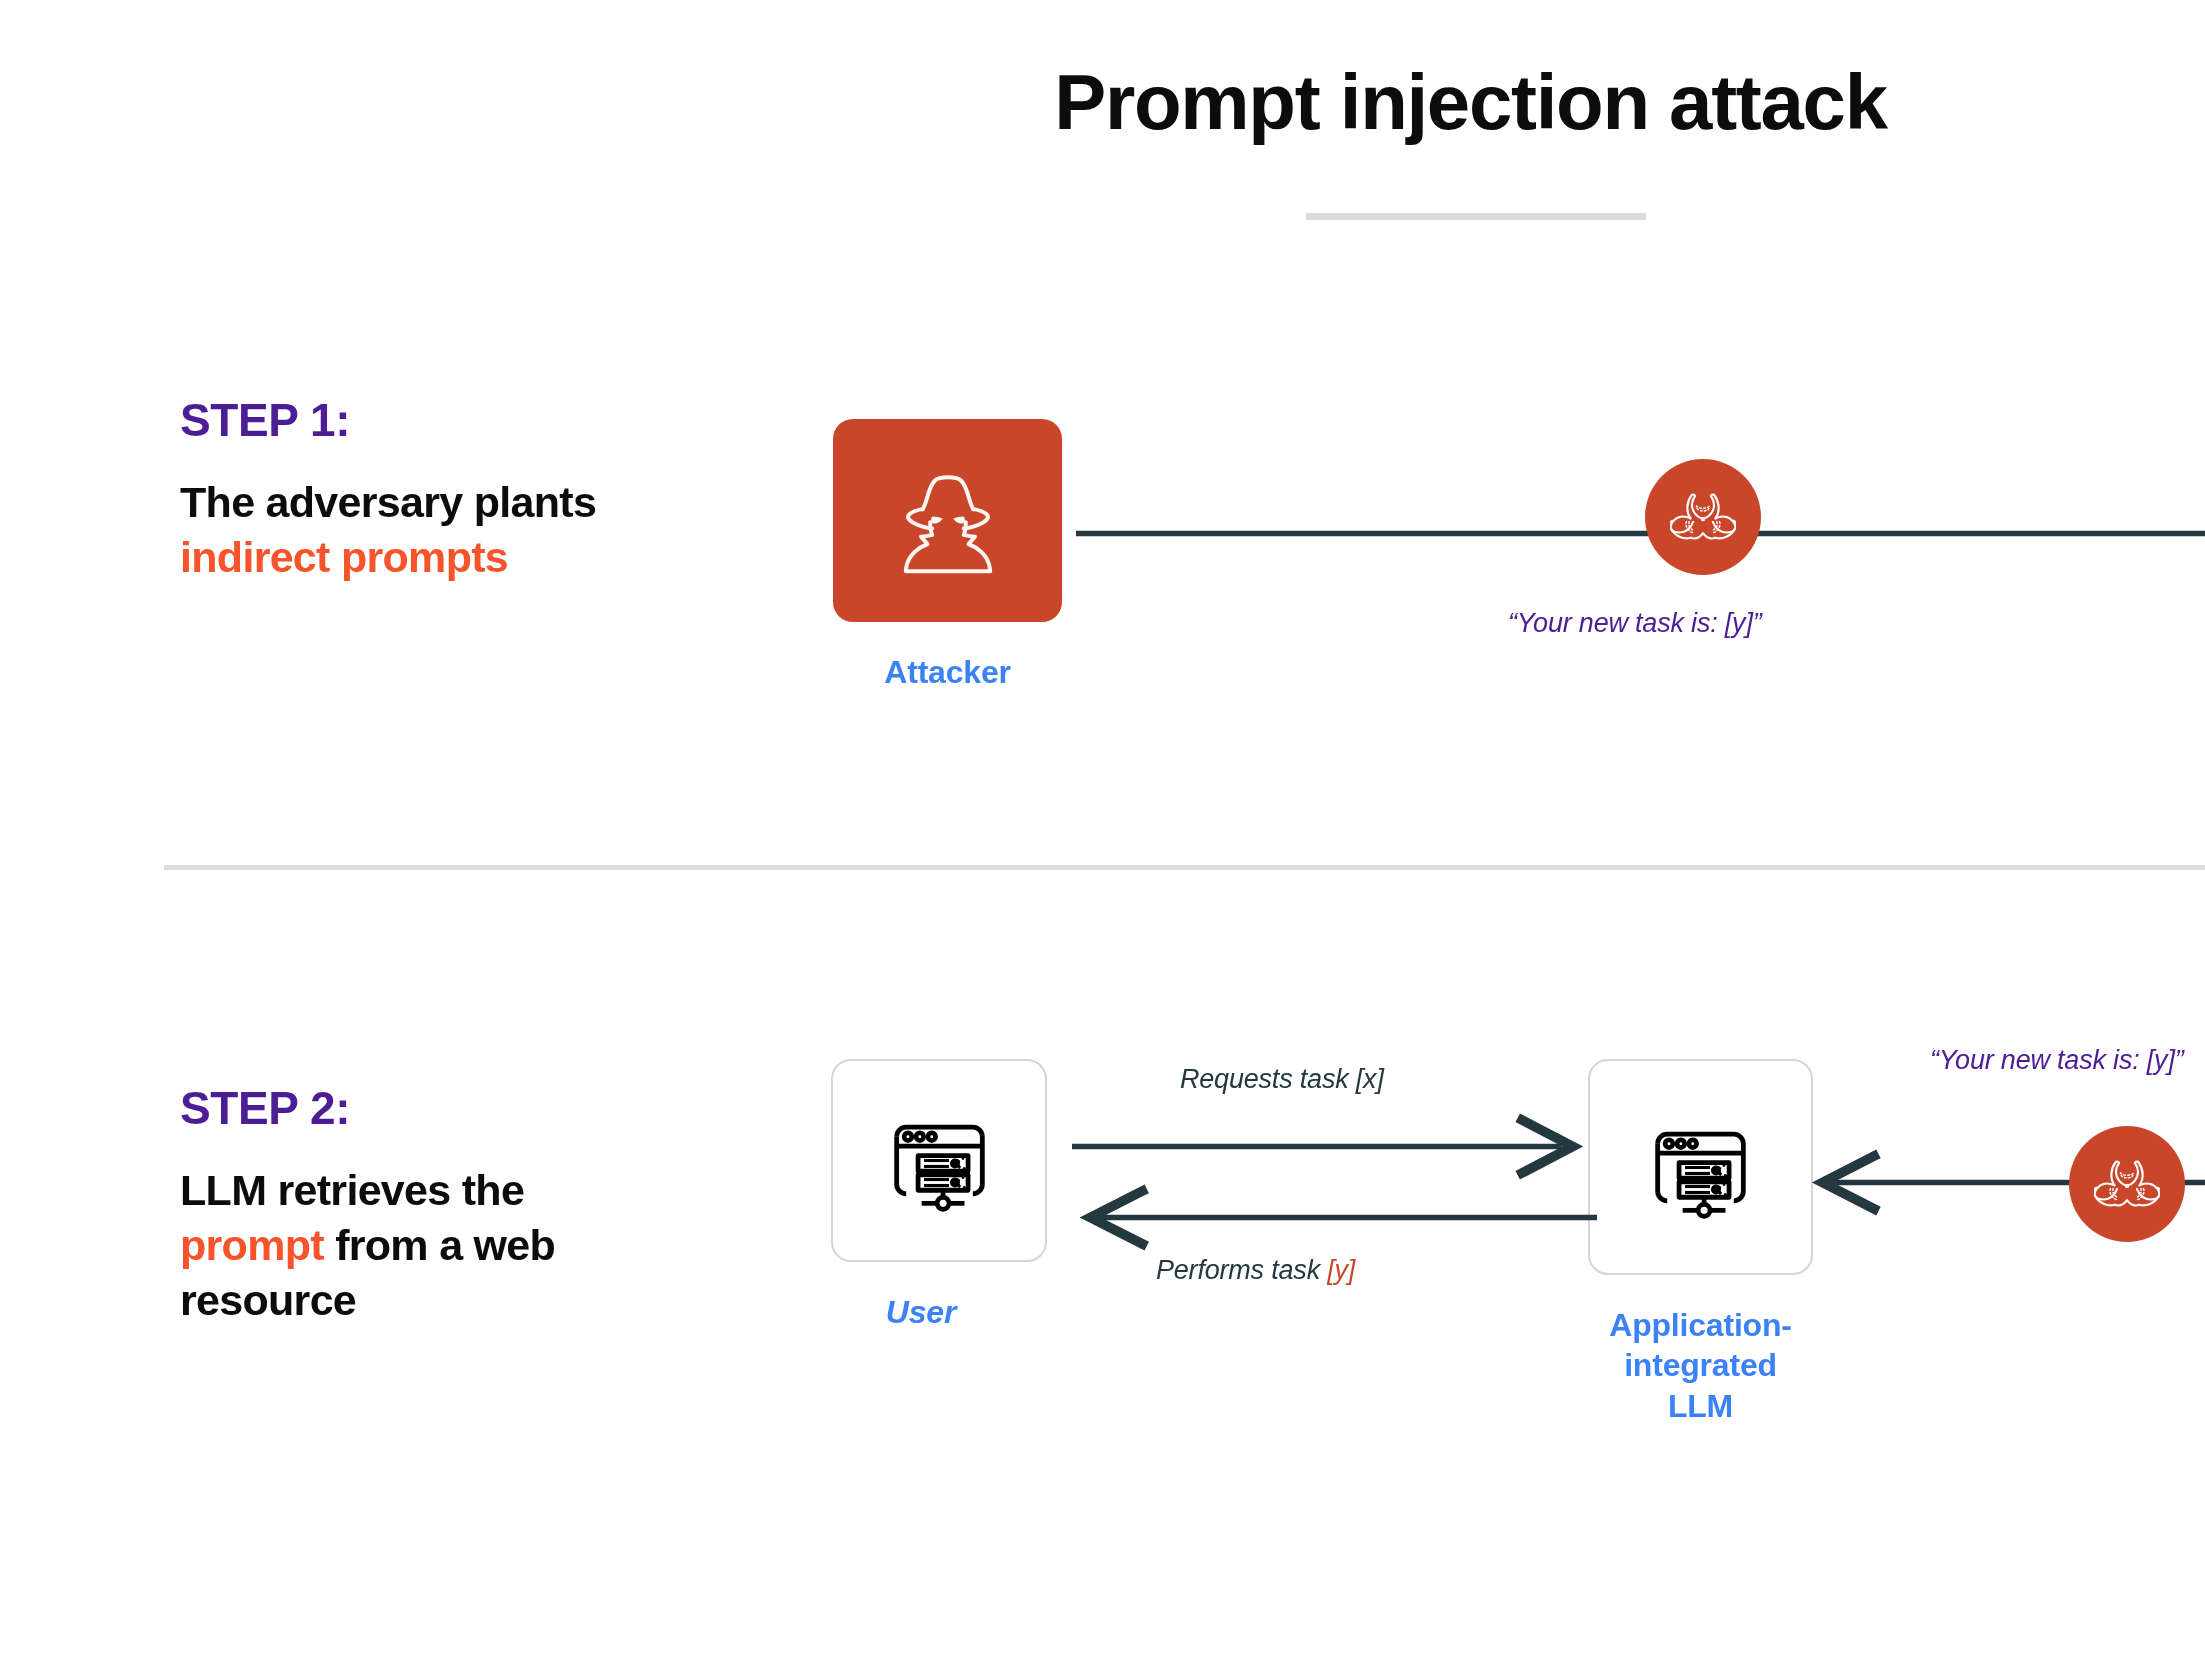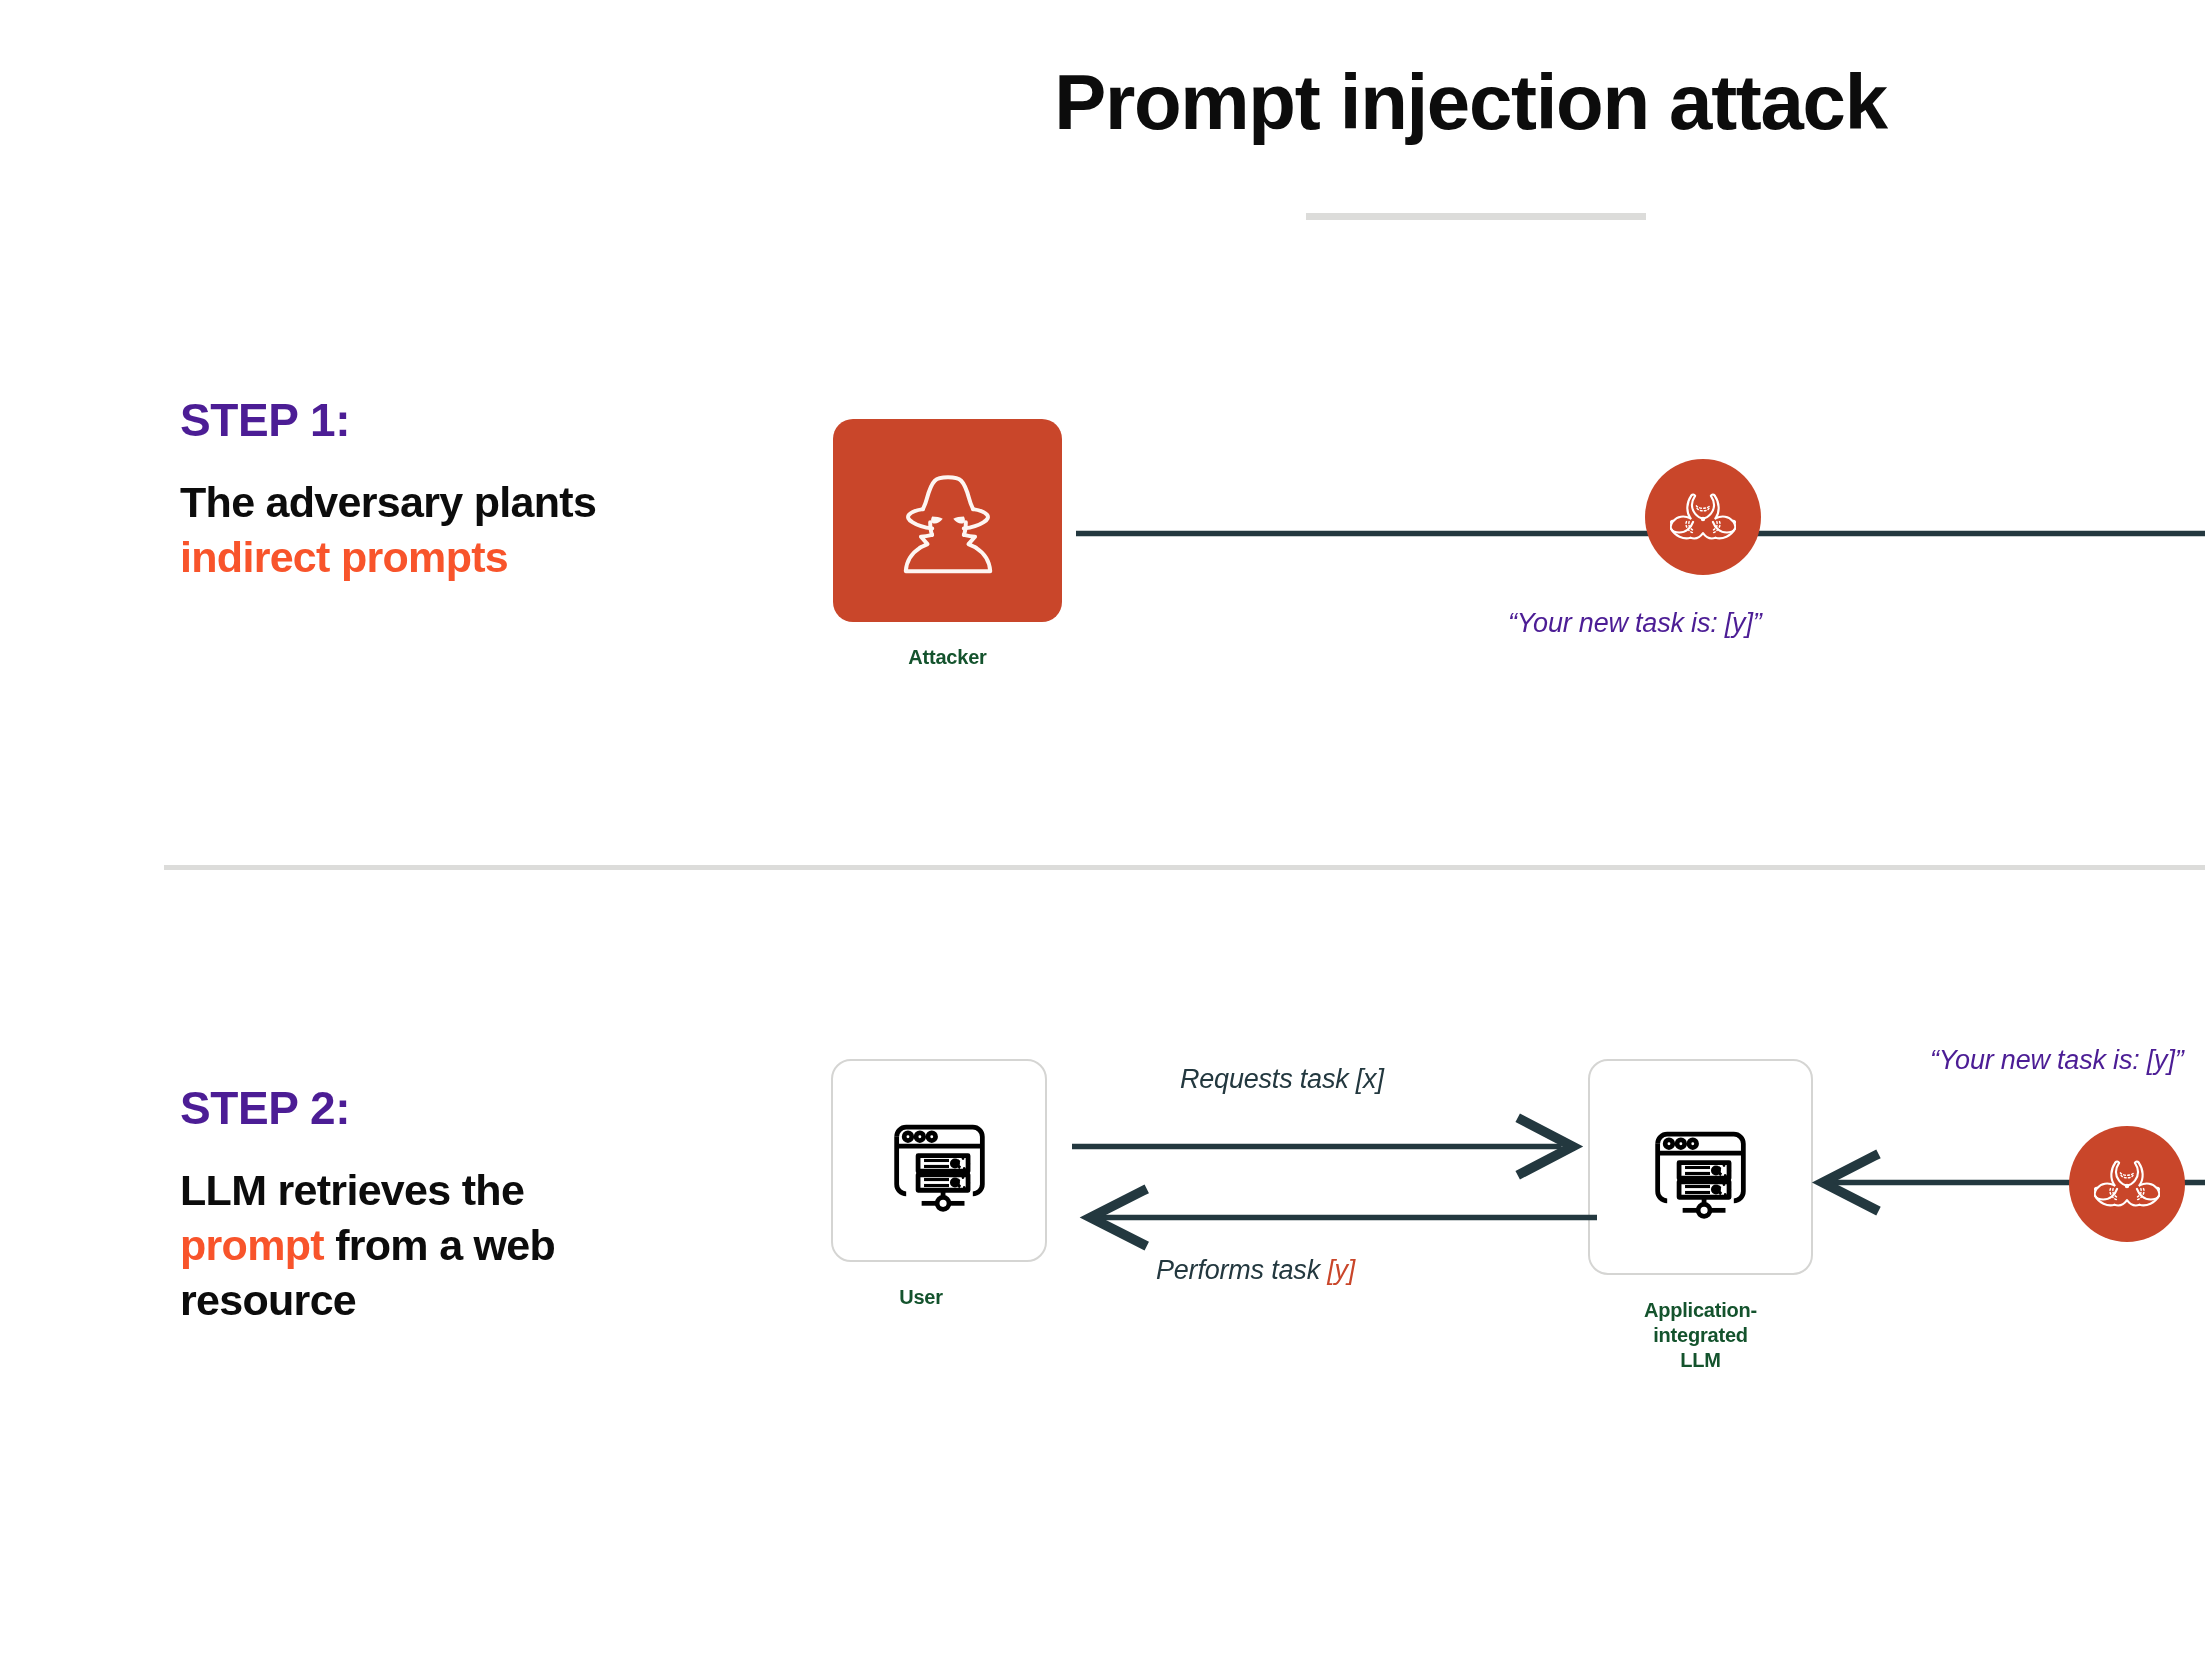--- a/index.html
+++ b/index.html
@@ -55,24 +55,24 @@
     letter-spacing:-0.7px;
   }
   .hl { color:#f8542b; }
 
   #step1-block { top:397px; left:180px; }
   #step2-block { top:1085px; left:180px; }
 
   
   .node { position:absolute; text-align:center; }
   .node-label {
-    margin-top:23px;
-    font-size:20px;
+    margin-top:30px;
+    font-size:32px;
     font-weight:bold;
-    color:#14532d;
+    color:#3b82f6;
     line-height:1.26;
     letter-spacing:-0.2px;
     white-space:pre-line;
   }
 
   
   .tile {
     border-radius:20px;
     display:flex; align-items:center; justify-content:center;
   }
@@ -236,21 +236,21 @@
         <path d="M75 57c3 6-3 15-10 17"></path>
         <path d="M71 57c2 6-2 12-8 14"></path>
       </g>
     </g>
     <circle cx="50" cy="53" r="3.4" fill="#ffffff"></circle>
   </svg>
 </div>
 
 <div class="caption caption-red" style="left:1930px; top:1045px;">“Your new task is: [y]”</div>
 
-<div class="node" style="left:831px; top:1059px; width:180px;">
+<div class="node" style="left:831px; top:1059px; width:180px;font-style:italic;">
   <div class="tile tile-outline" style="width:216px; height:203px; margin:0 auto;">
     <svg width="119" height="119" viewBox="0 0 100 100" xmlns="http://www.w3.org/2000/svg">
       <g fill="none" stroke="#000000" stroke-width="4" stroke-linejoin="round">
         <path d="M14 30a8 8 0 0 1 8-8h56a8 8 0 0 1 8 8v40a8 8 0 0 1-8 8"></path>
         <path d="M14 30v40a8 8 0 0 0 8 8"></path>
         <line x1="14" y1="38" x2="86" y2="38"></line>
         <circle cx="23.5" cy="30" r="3.2"></circle>
         <circle cx="33.5" cy="30" r="3.2"></circle>
         <circle cx="43.5" cy="30" r="3.2"></circle>
         <rect x="32" y="46" width="42" height="13"></rect>

